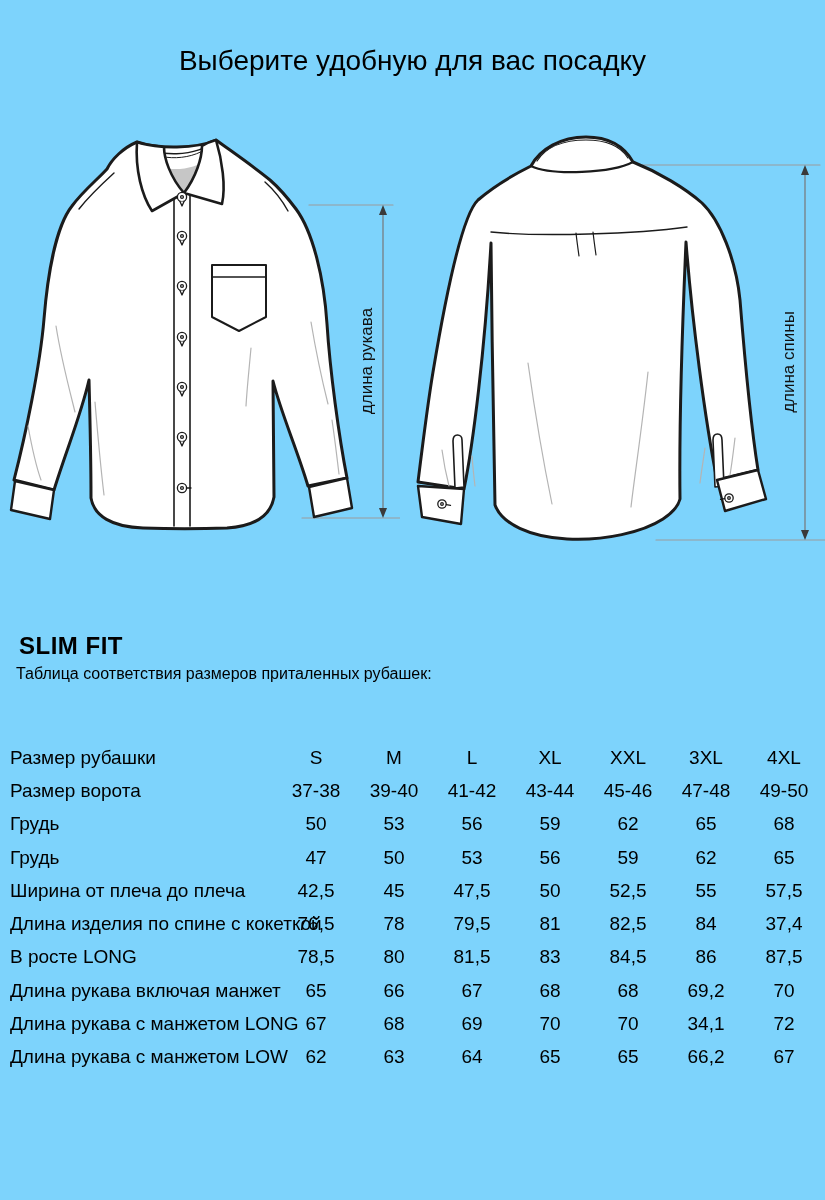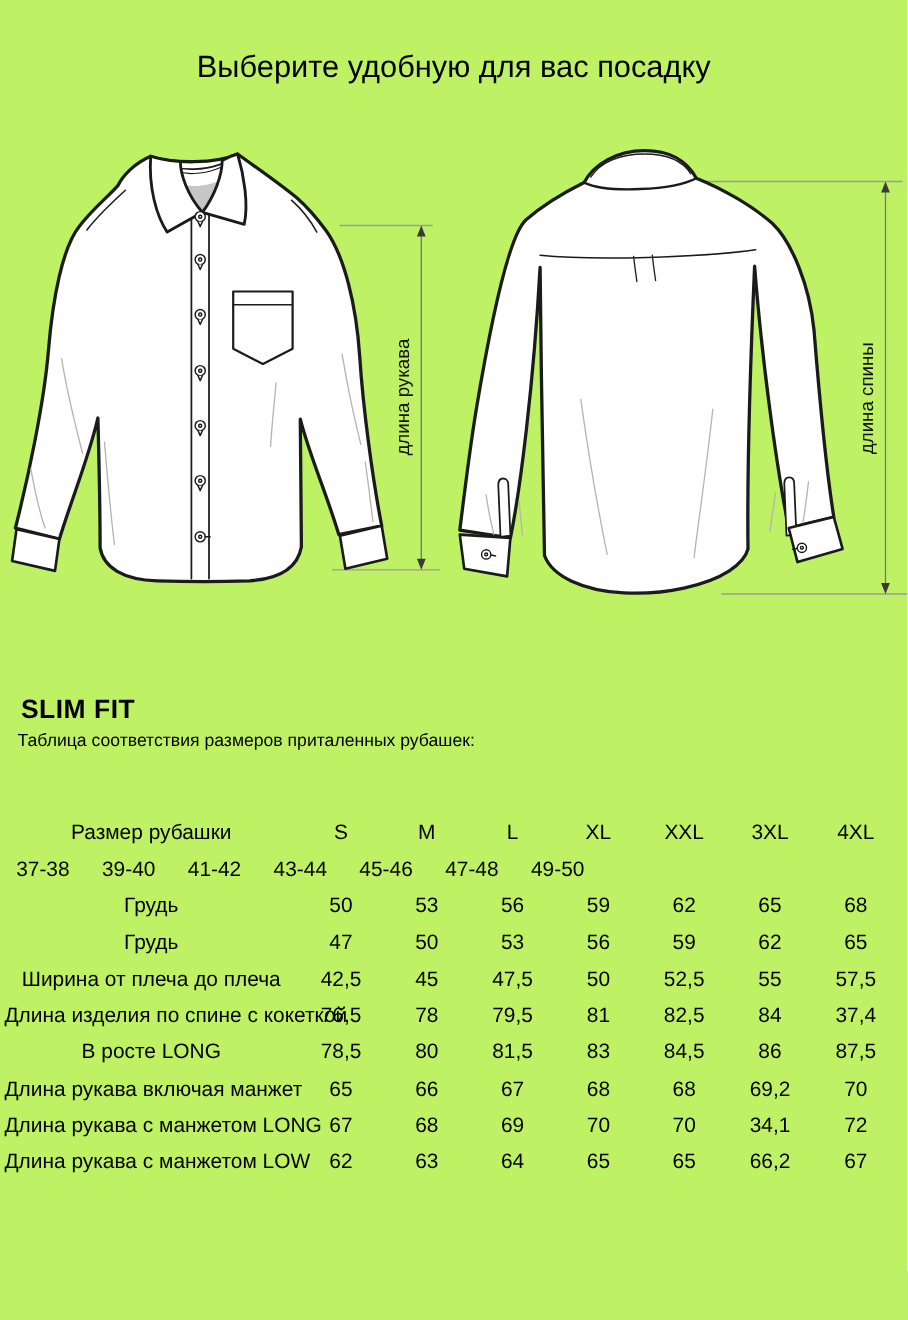--- a/index.html
+++ b/index.html
@@ -1,31 +1,31 @@
 <!DOCTYPE html>
 <html><head>
 <meta charset="utf-8">
 <style>
   html,body{margin:0;padding:0;background:#fff;}
-  .page{position:relative;width:825px;height:1200px;background:#bef264;overflow:hidden;
+  .page{position:relative;width:825px;height:1200px;background:#7dd3fc;overflow:hidden;
         font-family:"Liberation Sans","DejaVu Sans",sans-serif;color:#000;}
   .title{position:absolute;top:44px;left:0;width:825px;text-align:center;
          font-size:28px;line-height:34px;font-weight:400;margin:0;}
   svg.front-svg{position:absolute;left:0;top:120px;}
   svg.back-svg{position:absolute;left:400px;top:120px;}
   .dim-label{position:absolute;width:160px;height:24px;line-height:24px;text-align:center;
              font-size:17px;color:#111;transform:rotate(-90deg);white-space:nowrap;}
   .dim-label.front{left:287px;top:349px;}
   .dim-label.back{left:709px;top:350px;}
   .fit-heading{position:absolute;left:8px;top:621px;margin:11px;font-size:24px;line-height:28px;
                font-weight:700;letter-spacing:0.5px;}
   .table-caption{position:absolute;left:8px;top:653px;margin:8px;font-size:16px;line-height:26px;}
   .size-table{position:absolute;left:0;top:741px;width:825px;}
   .trow{display:flex;height:33.3px;align-items:center;font-size:19px;}
-  .tlabel{width:267px;padding-left:4px;white-space:nowrap;text-align:center;}
+  .tlabel{width:267px;padding-left:10px;white-space:nowrap;}
   .tcell{width:78px;text-align:center;}
 </style>
 </head>
 <body>
 
 <div class="page">
 
   <h1 class="title">Выберите удобную для вас посадку</h1>
 
   <svg class="front-svg" width="400" height="445" viewBox="0 0 400 445">
@@ -181,20 +181,21 @@
           <div class="tlabel">Размер рубашки</div>
           <div class="tcell">S</div>
           <div class="tcell">M</div>
           <div class="tcell">L</div>
           <div class="tcell">XL</div>
           <div class="tcell">XXL</div>
           <div class="tcell">3XL</div>
           <div class="tcell">4XL</div>
         </div>
         <div class="trow">
+          <div class="tlabel">Размер ворота</div>
           <div class="tcell">37-38</div>
           <div class="tcell">39-40</div>
           <div class="tcell">41-42</div>
           <div class="tcell">43-44</div>
           <div class="tcell">45-46</div>
           <div class="tcell">47-48</div>
           <div class="tcell">49-50</div>
         </div>
         <div class="trow">
           <div class="tlabel">Грудь</div>

